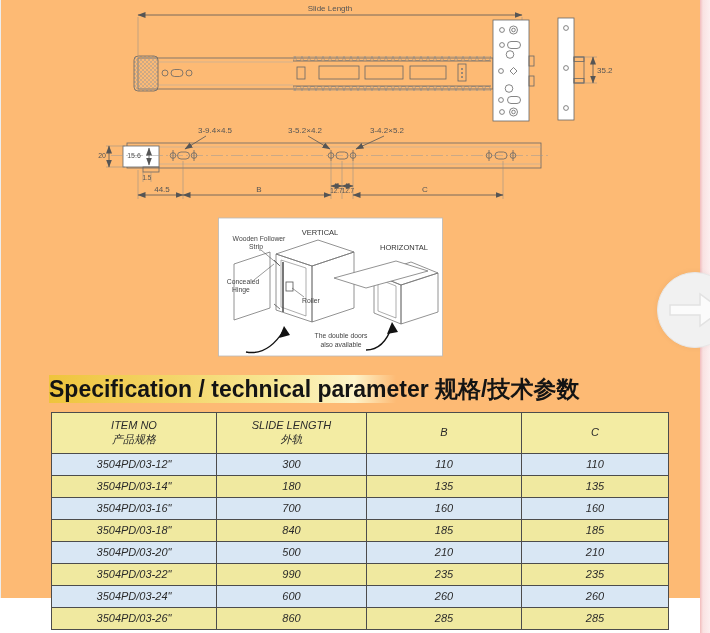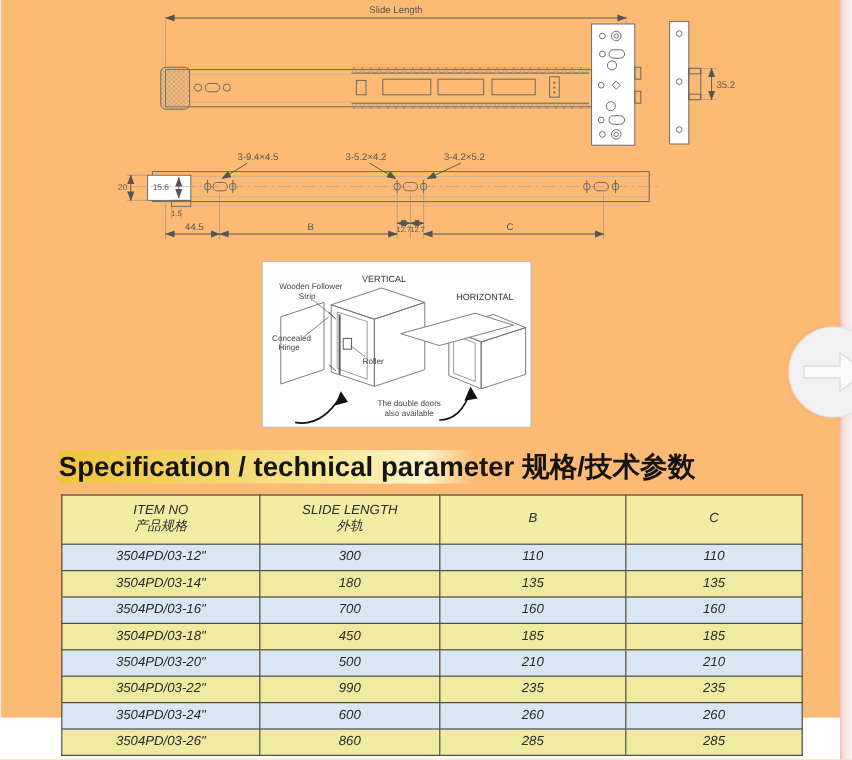--- a/index.html
+++ b/index.html
@@ -288,21 +288,21 @@
         <td>135</td>
       </tr>
       <tr class="alt-blue">
         <td>3504PD/03-16"</td>
         <td>700</td>
         <td>160</td>
         <td>160</td>
       </tr>
       <tr class="alt-yellow">
         <td>3504PD/03-18"</td>
-        <td>450</td>
+        <td>840</td>
         <td>185</td>
         <td>185</td>
       </tr>
       <tr class="alt-blue">
         <td>3504PD/03-20"</td>
         <td>500</td>
         <td>210</td>
         <td>210</td>
       </tr>
       <tr class="alt-yellow">

